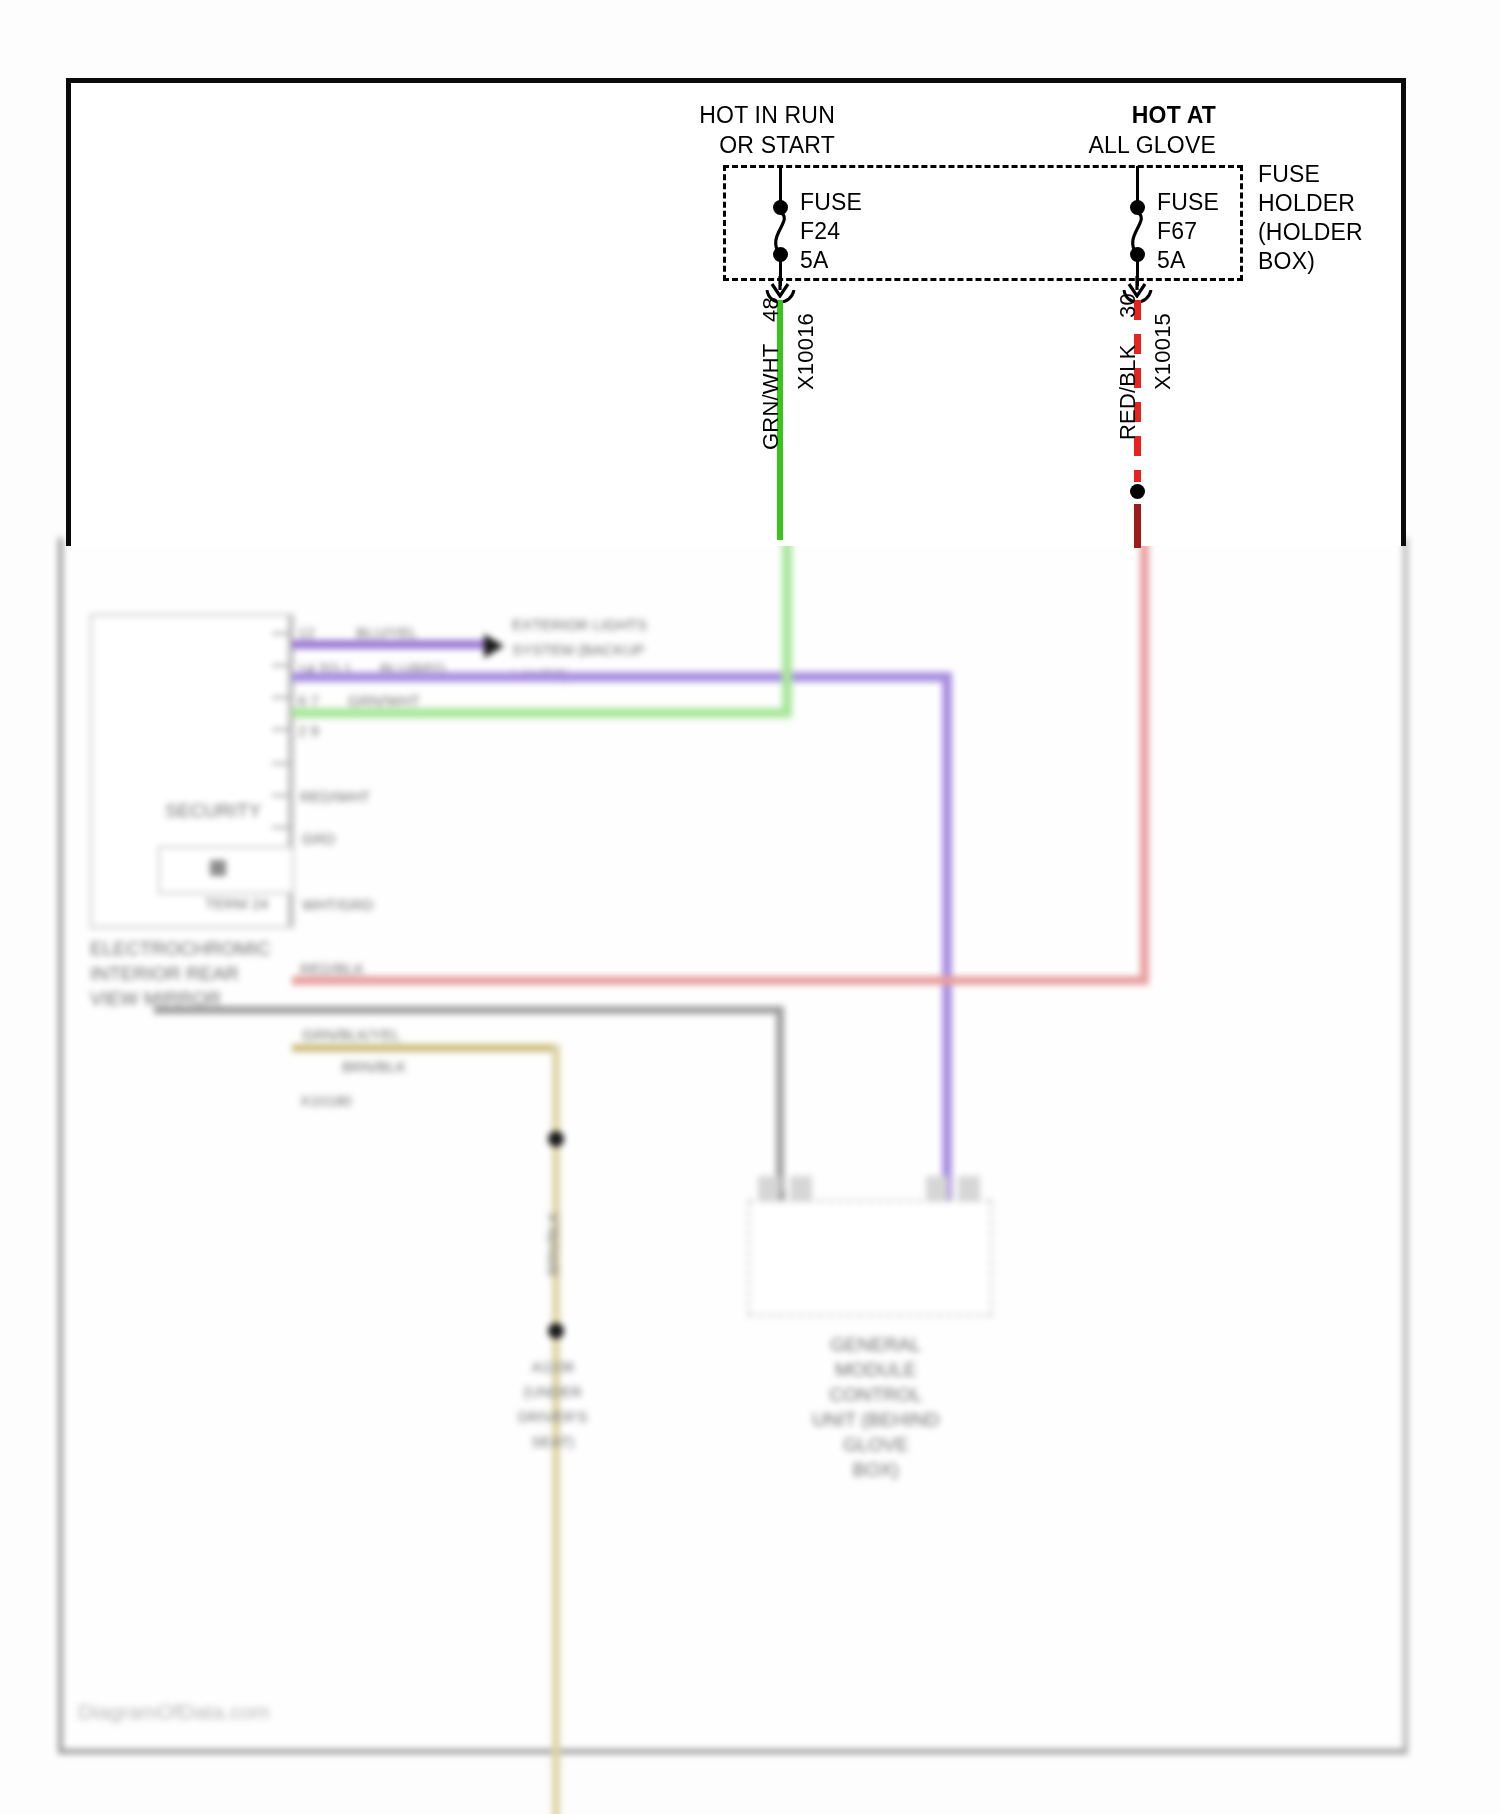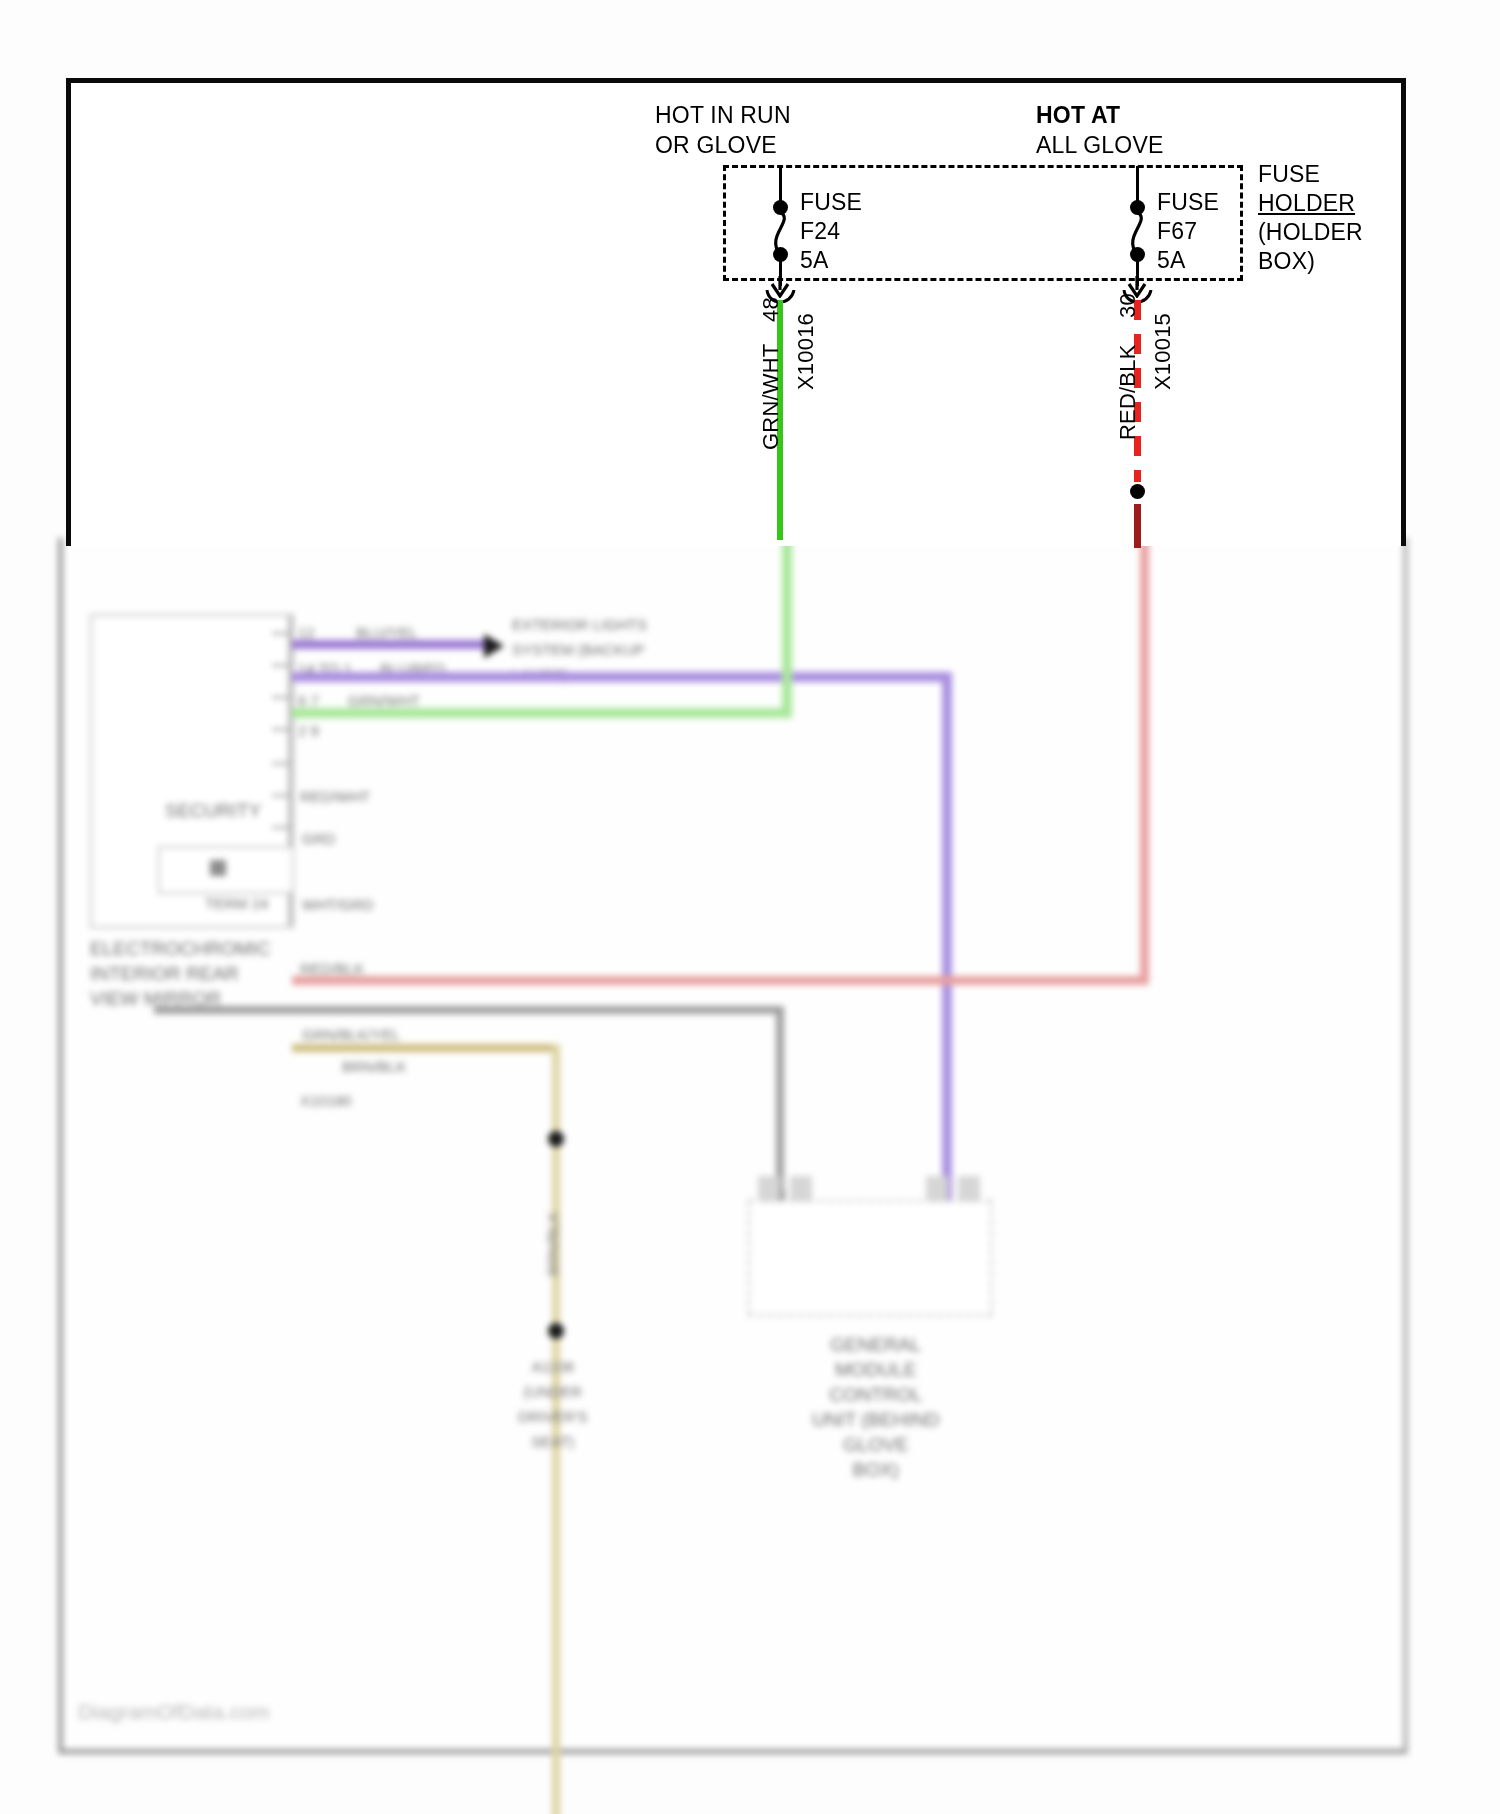--- a/index.html
+++ b/index.html
@@ -27,21 +27,21 @@
     border-right:5px solid #b4b4b4;
     border-bottom:5px solid #9a9a9a;
     background:#fefefe;
     filter:blur(3.2px);
   }
 
   
   .sharp{position:absolute;left:0;top:0;width:1500px;height:560px;overflow:hidden;}
 
   .lbl{position:absolute;font-size:23px;color:#000;line-height:29px;white-space:pre;letter-spacing:.2px;}
-  .lbl.c{text-align:left;}
+  .lbl.c{text-align:right;}
 
   
   .fuseholder{
     position:absolute;left:723px;top:165px;width:520px;height:116px;
     border:3px dashed #000;box-sizing:border-box;background:transparent;
   }
 
   .vline{position:absolute;width:3px;background:#000;}
   .dot{position:absolute;width:15px;height:15px;border-radius:50%;background:#000;}
 
@@ -167,29 +167,29 @@
     <div class="bw" style="left:958px;top:640px;width:22px;height:26px;background:#d6d6d6;"></div>
 
     <div class="wm" style="left:78px;top:1164px;">DiagramOfData.com</div>
   </div>
 
   <div class="frame-sharp"></div>
 
   <div class="sharp">
 
     <div class="lbl c" style="left:655px;top:101px;width:180px;">HOT IN RUN</div>
-    <div class="lbl c" style="left:655px;top:131px;width:180px;">OR GLOVE</div>
+    <div class="lbl c" style="left:655px;top:131px;width:180px;">OR START</div>
 
     <div class="lbl c" style="left:1036px;top:101px;width:180px;font-weight:bold;">HOT AT</div>
     <div class="lbl c" style="left:1036px;top:131px;width:180px;">ALL GLOVE</div>
 
     <div class="fuseholder"></div>
 
     <div class="lbl" style="left:1258px;top:160px;">FUSE</div>
-    <div class="lbl" style="left:1258px;top:189px;text-decoration:underline;">HOLDER</div>
+    <div class="lbl" style="left:1258px;top:189px;">HOLDER</div>
     <div class="lbl" style="left:1258px;top:218px;">(HOLDER</div>
     <div class="lbl" style="left:1258px;top:247px;">BOX)</div>
 
     <div class="vline" style="left:779px;top:166px;height:40px;"></div>
     <div class="dot" style="left:773px;top:200px;"></div>
     <svg width="46" height="46" viewBox="0 0 46 46" style="position:absolute;left:765px;top:210px;">
       <path d="M15 2 C30 10, 0 26, 15 44" stroke="#000" stroke-width="3.2" fill="none"></path>
     </svg>
     <div class="dot" style="left:773px;top:247px;"></div>
     <div class="vline" style="left:779px;top:254px;height:32px;"></div>

